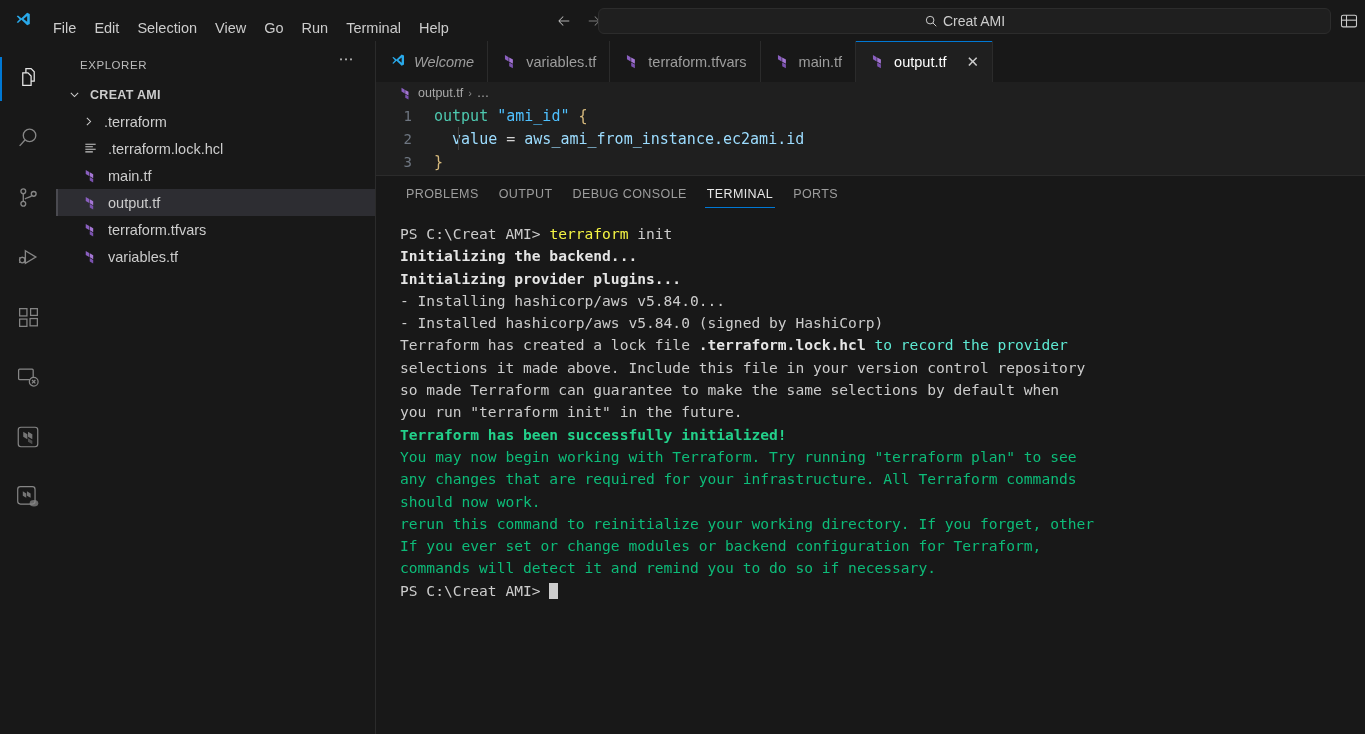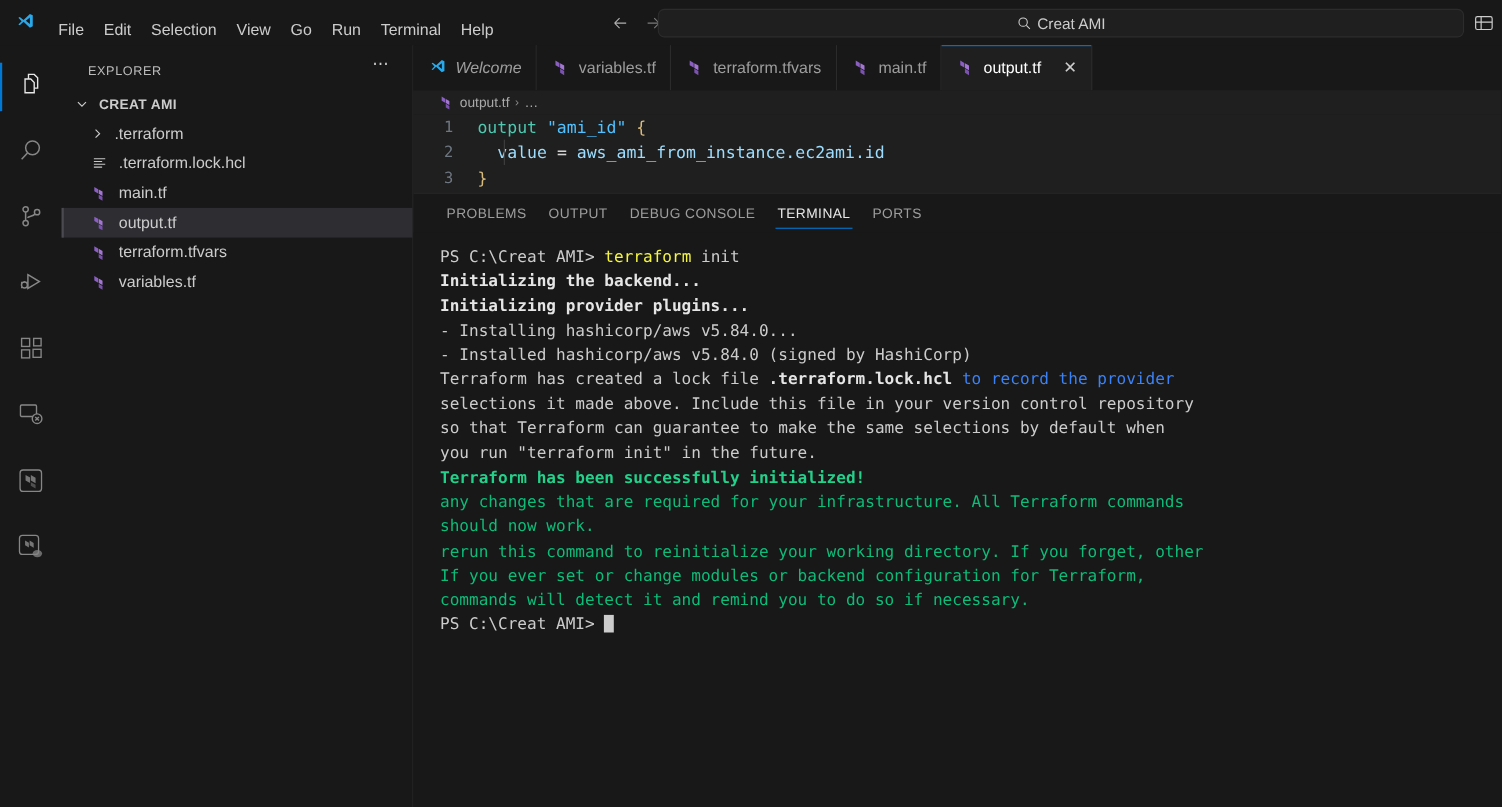--- a/index.html
+++ b/index.html
@@ -459,27 +459,28 @@
           <div class="panel-tab active">TERMINAL</div>
           <div class="panel-tab">PORTS</div>
         </div>
 
         <div class="terminal" id="terminal-body">
             <div class="t-line"><span style="color: rgb(204, 204, 204);">PS C:\Creat AMI&gt; </span><span style="color: rgb(245, 245, 67);">terraform</span><span style="color: rgb(204, 204, 204);"> init</span></div>
             <div class="t-line"><span class="t-bold" style="color: rgb(229, 229, 229);">Initializing the backend...</span></div>
             <div class="t-line"><span class="t-bold" style="color: rgb(229, 229, 229);">Initializing provider plugins...</span></div>
             <div class="t-line"><span style="color: rgb(204, 204, 204);">- Installing hashicorp/aws v5.84.0...</span></div>
             <div class="t-line"><span style="color: rgb(204, 204, 204);">- Installed hashicorp/aws v5.84.0 (signed by HashiCorp)</span></div>
-            <div class="t-line"><span style="color: rgb(204, 204, 204);">Terraform has created a lock file </span><span class="t-bold" style="color: rgb(229, 229, 229);">.terraform.lock.hcl</span><span style="color: #3b82f6; text-align: right;"> to record the provider</span></div>
+            <div class="t-line"><span style="color: rgb(204, 204, 204);">Terraform has created a lock file </span><span class="t-bold" style="color: rgb(229, 229, 229);">.terraform.lock.hcl</span><span style="color: #5eead4; text-align: right;"> to record the provider</span></div>
             <div class="t-line"><span style="color: rgb(204, 204, 204);">selections it made above. Include this file in your version control repository</span></div>
-            <div class="t-line"><span style="color: rgb(204, 204, 204);">so that Terraform can guarantee to make the same selections by default when</span></div>
+            <div class="t-line"><span style="color: rgb(204, 204, 204);">so made Terraform can guarantee to make the same selections by default when</span></div>
             <div class="t-line"><span style="color: rgb(204, 204, 204);">you run "terraform init" in the future.</span></div>
             <div class="t-line"><span style="color: rgb(204, 204, 204);"></span></div>
             <div class="t-line"><span class="t-bold" style="color: rgb(35, 209, 139);">Terraform has been successfully initialized!</span></div>
             <div class="t-line"><span style="color: rgb(204, 204, 204);"></span></div>
+            <div class="t-line"><span style="color: rgb(13, 188, 121);">You may now begin working with Terraform. Try running "terraform plan" to see</span></div>
             <div class="t-line"><span style="color: rgb(13, 188, 121);">any changes that are required for your infrastructure. All Terraform commands</span></div>
             <div class="t-line"><span style="color: rgb(13, 188, 121);">should now work.</span></div>
             <div class="t-line"><span style="color: rgb(204, 204, 204);"></span></div>
             <div class="t-line"><span style="color: rgb(13, 188, 121);">rerun this command to reinitialize your working directory. If you forget, other</span></div>
             <div class="t-line"><span style="color: rgb(13, 188, 121);">If you ever set or change modules or backend configuration for Terraform,</span></div>
             <div class="t-line"><span style="color: rgb(13, 188, 121);">commands will detect it and remind you to do so if necessary.</span></div>
             <div class="t-line"><span style="color: rgb(204, 204, 204);">PS C:\Creat AMI&gt; </span><span class="cursor"></span></div>
           </div>
       </div>
 

